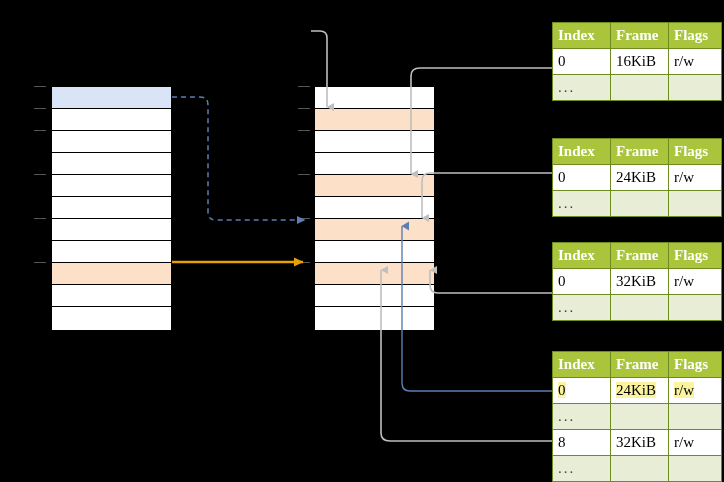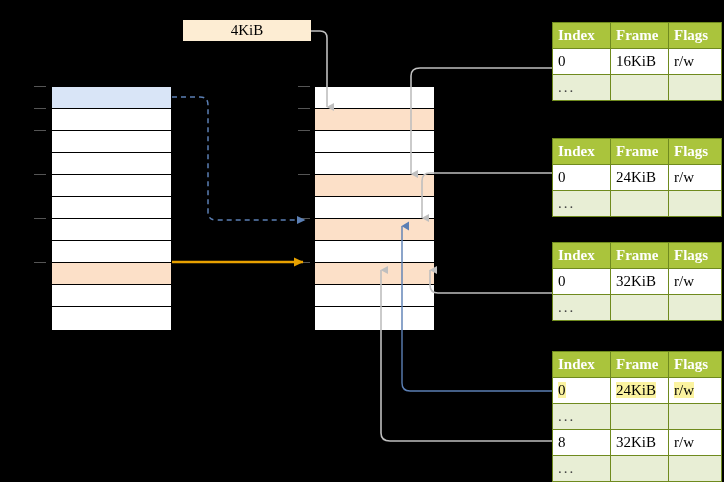--- a/index.html
+++ b/index.html
@@ -44,21 +44,20 @@
   .ptable td.hl > span{background:#fbf3a0;}
   .col-index{width:58px;}
   .col-frame{width:58px;}
   .col-flags{width:53px;margin-left:30px;}
 </style>
 </head>
 <body>
 
 <div id="stage">
 
-  <div id="label4kib">4KiB</div>
 
   <div class="ticks" style="left:34px;top:86px;">
     <div class="tick" style="top:0px;"></div>
     <div class="tick" style="top:22px;"></div>
     <div class="tick" style="top:44px;"></div>
     <div class="tick" style="top:88px;"></div>
     <div class="tick" style="top:132px;"></div>
     <div class="tick" style="top:176px;"></div>
   </div>
   <div class="memcol" id="vcol" style="left:51px;top:86px;width:121px;height:245px;">

